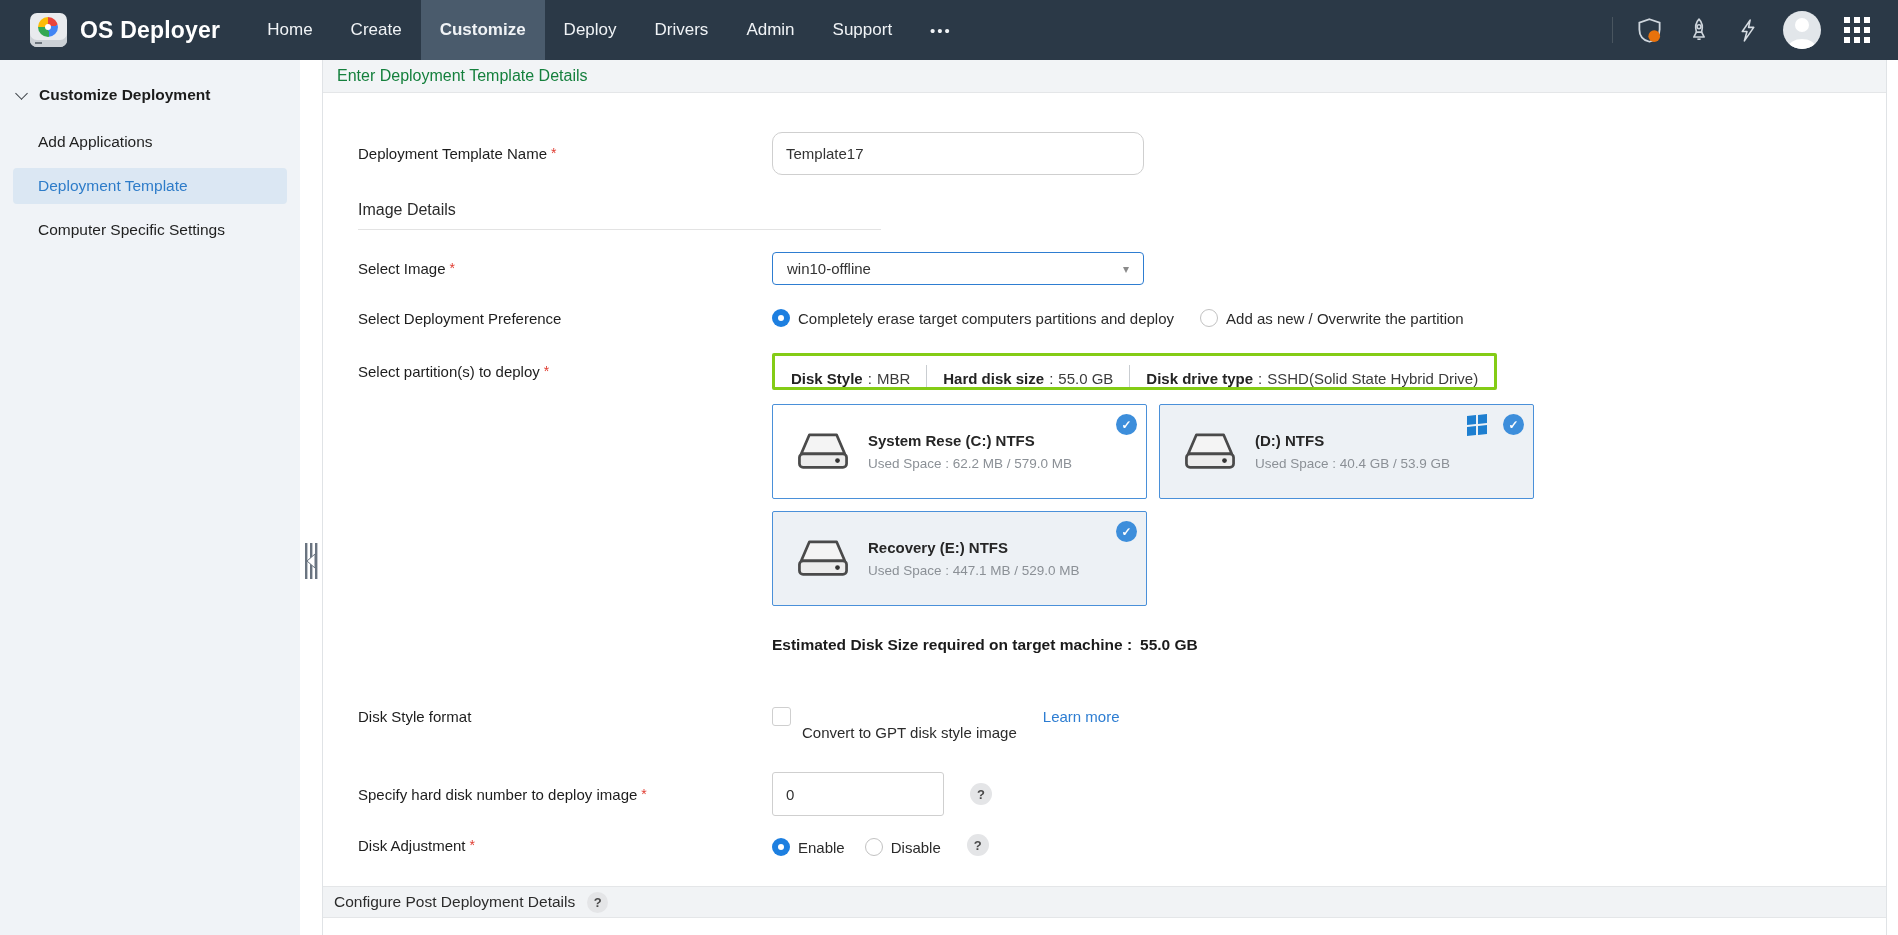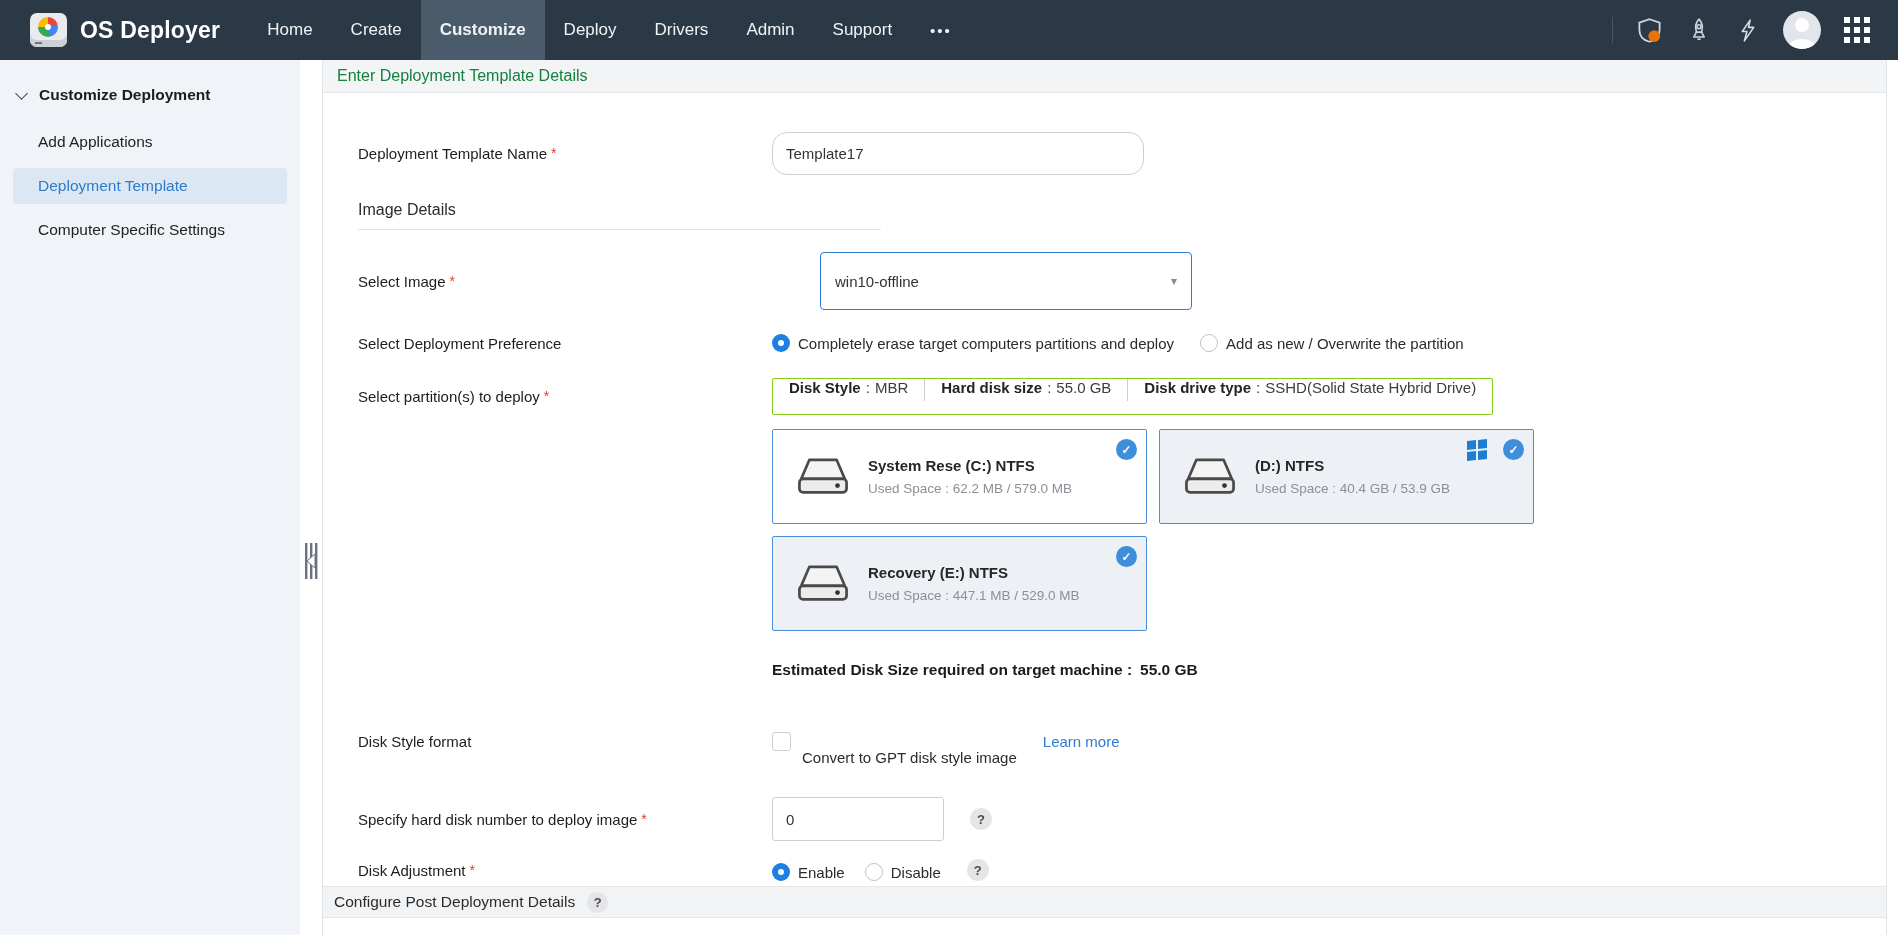--- a/index.html
+++ b/index.html
@@ -57,41 +57,41 @@
                   display:flex; align-items:center; padding-left:14px; font-size:16px; color:#15803d; }
   .content { flex:1 1 auto; padding-left:35px; overflow:hidden; }
   .footer-strip { flex:0 0 32px; background:#f1f3f5; border-top:1px solid #e4e6e8; border-bottom:1px solid #e4e6e8;
                   display:flex; align-items:center; gap:12px; padding-left:11px; font-size:15.5px; color:#2c2c2c; }
   .footer-space { flex:0 0 17px; background:#fff; }
 
   
   .frow { display:flex; align-items:center; }
   .flabel { width:414px; flex:0 0 414px; font-size:15px; color:#1d1d1d; }
   .req { color:#e03c31; margin-left:4px; font-size:14px; vertical-align:top; }
-  .text-input { width:372px; height:43px; border:1px solid #cfcfcf; border-radius:15px; padding:0 13px;
+  .text-input { width:372px; height:43px; border:1px solid #cfcfcf; border-radius:10px; padding:0 13px;
                 font-size:15px; color:#333; font-family:inherit; background:#fff; outline:none; }
   .row-template { margin-top:39px; }
   .section-heading { margin-top:26px; width:523px; padding-bottom:10px; border-bottom:1px solid #e3e3e3;
                      font-size:16px; color:#2b2b2b; }
-  .row-select { margin-top:22px;gap:48px; }
-  .select-box { width:372px; height:58px; border:1px solid #2e7dd1; border-radius:4px; background:#fff;
+  .row-select { margin-top:22px; }
+  .select-box { width:372px; height:33px; border:1px solid #2e7dd1; border-radius:4px; background:#fff;
                 display:flex; align-items:center; justify-content:space-between; padding:8px 14px;
                 font-size:15px; color:#333; cursor:pointer; }
   .select-arrow { color:#8a8a8a; font-size:12px; }
   .row-pref { margin-top:24px; }
   .radio-group { display:flex; align-items:flex-end; gap:26px; }
   .radio-opt { display:flex; align-items:center; gap:8px; font-size:15px; color:#2b2b2b; cursor:pointer; }
   .radio { width:18px; height:18px; border-radius:50%; flex:0 0 18px; position:relative; }
   .radio.on { background:#1d7fe0; }
   .radio.on::after { content:""; position:absolute; top:6px; left:6px; width:6px; height:6px; border-radius:50%; background:#fff; }
   .radio.off { border:1px solid #c2c2c2; background:#fff; }
 
   .row-partitions { margin-top:26px; align-items:flex-start; }
   .row-partitions .flabel { padding-top:10px; }
-  .disk-info { display:inline-flex; align-items:flex-start; height:37px; border:1px solid #84cc16; border-radius:2px; background:#fff; }
+  .disk-info { display:inline-flex; align-items:flex-end; height:37px; border:3px solid #84cc16; border-radius:2px; background:#fff; }
   .disk-seg { padding:0 16px; font-size:15px; color:#3c3c3c; white-space:nowrap; }
   .disk-seg b { color:#242424; }
   .disk-seg .sep { margin:0 5px; color:#3c3c3c; }
   .disk-sep { width:1px; height:22px; background:#c9cdd1; }
 
   .cards { margin-top:14px; display:grid; grid-template-columns:375px 375px; gap:12px; width:762px; }
   .pcard { position:relative; height:95px; border:1px solid #4a90d9; border-radius:2px; background:#fff;
            display:flex; align-items:center; padding-left:21px; gap:16px; cursor:pointer; }
   .pcard.gray { background:#edf1f5; }
   .pcard-title { font-size:15px; font-weight:700; color:#262626; margin-bottom:7px; }

